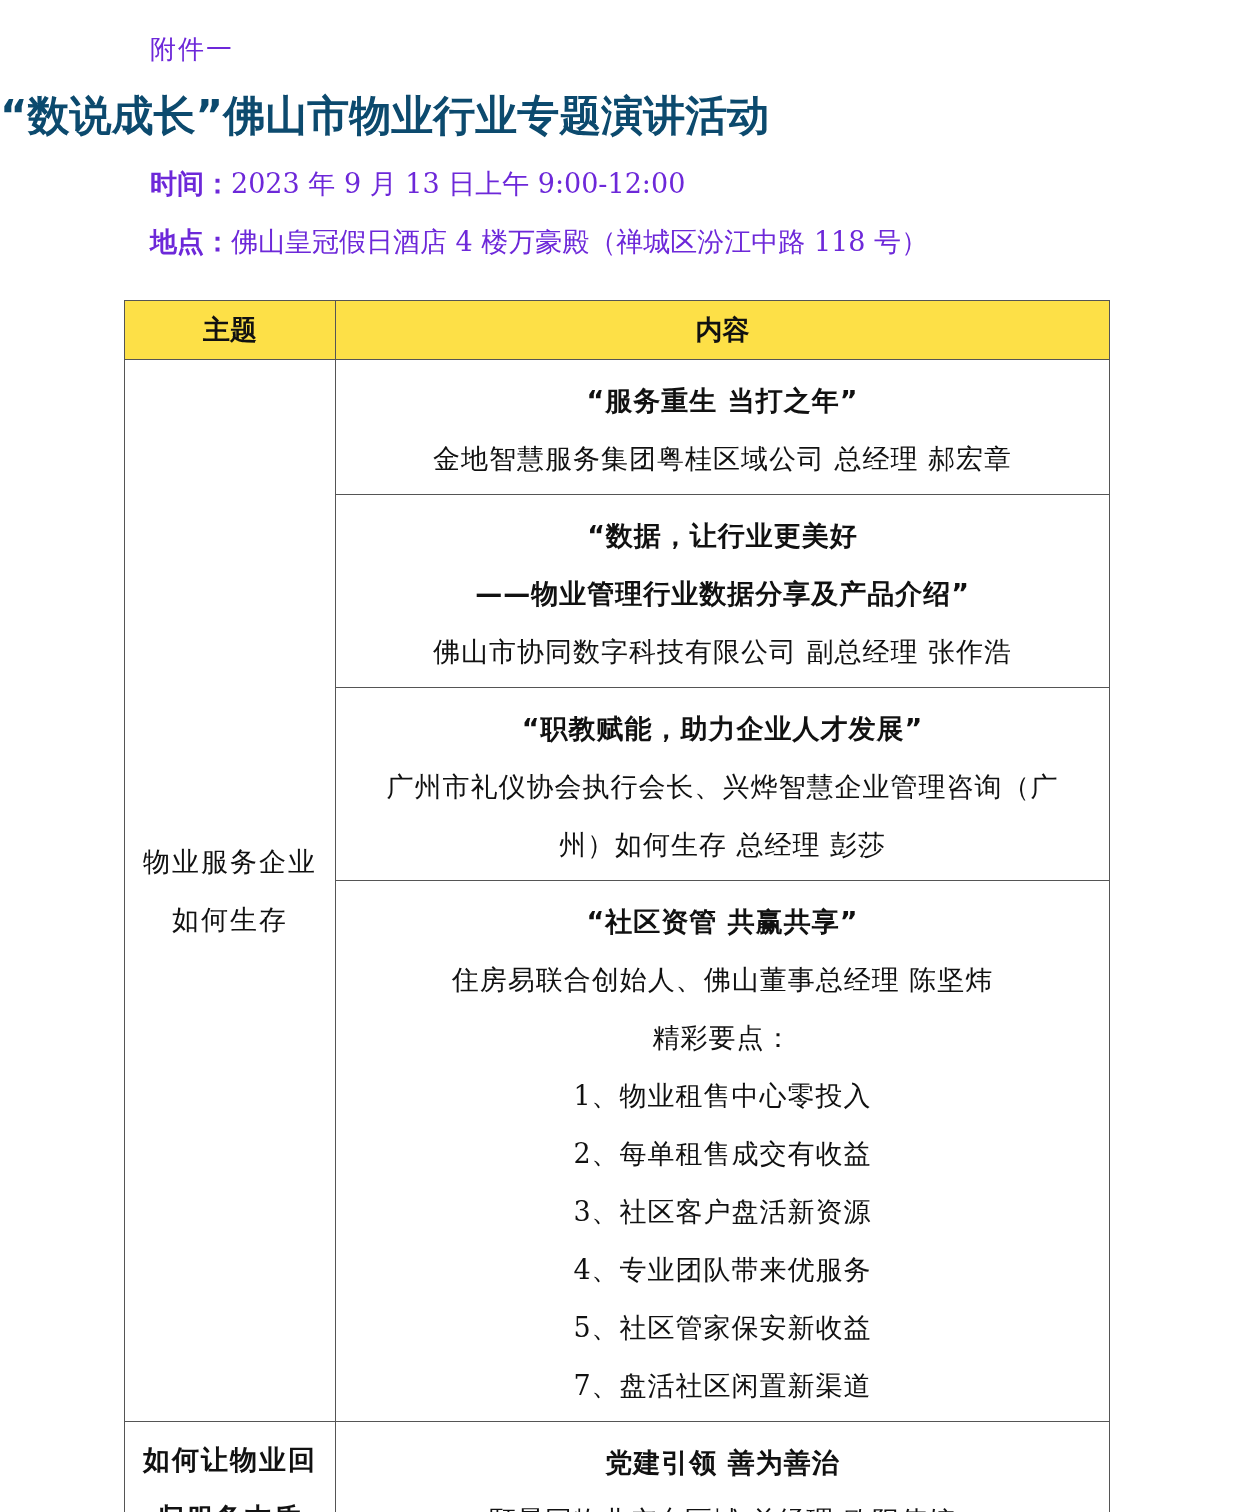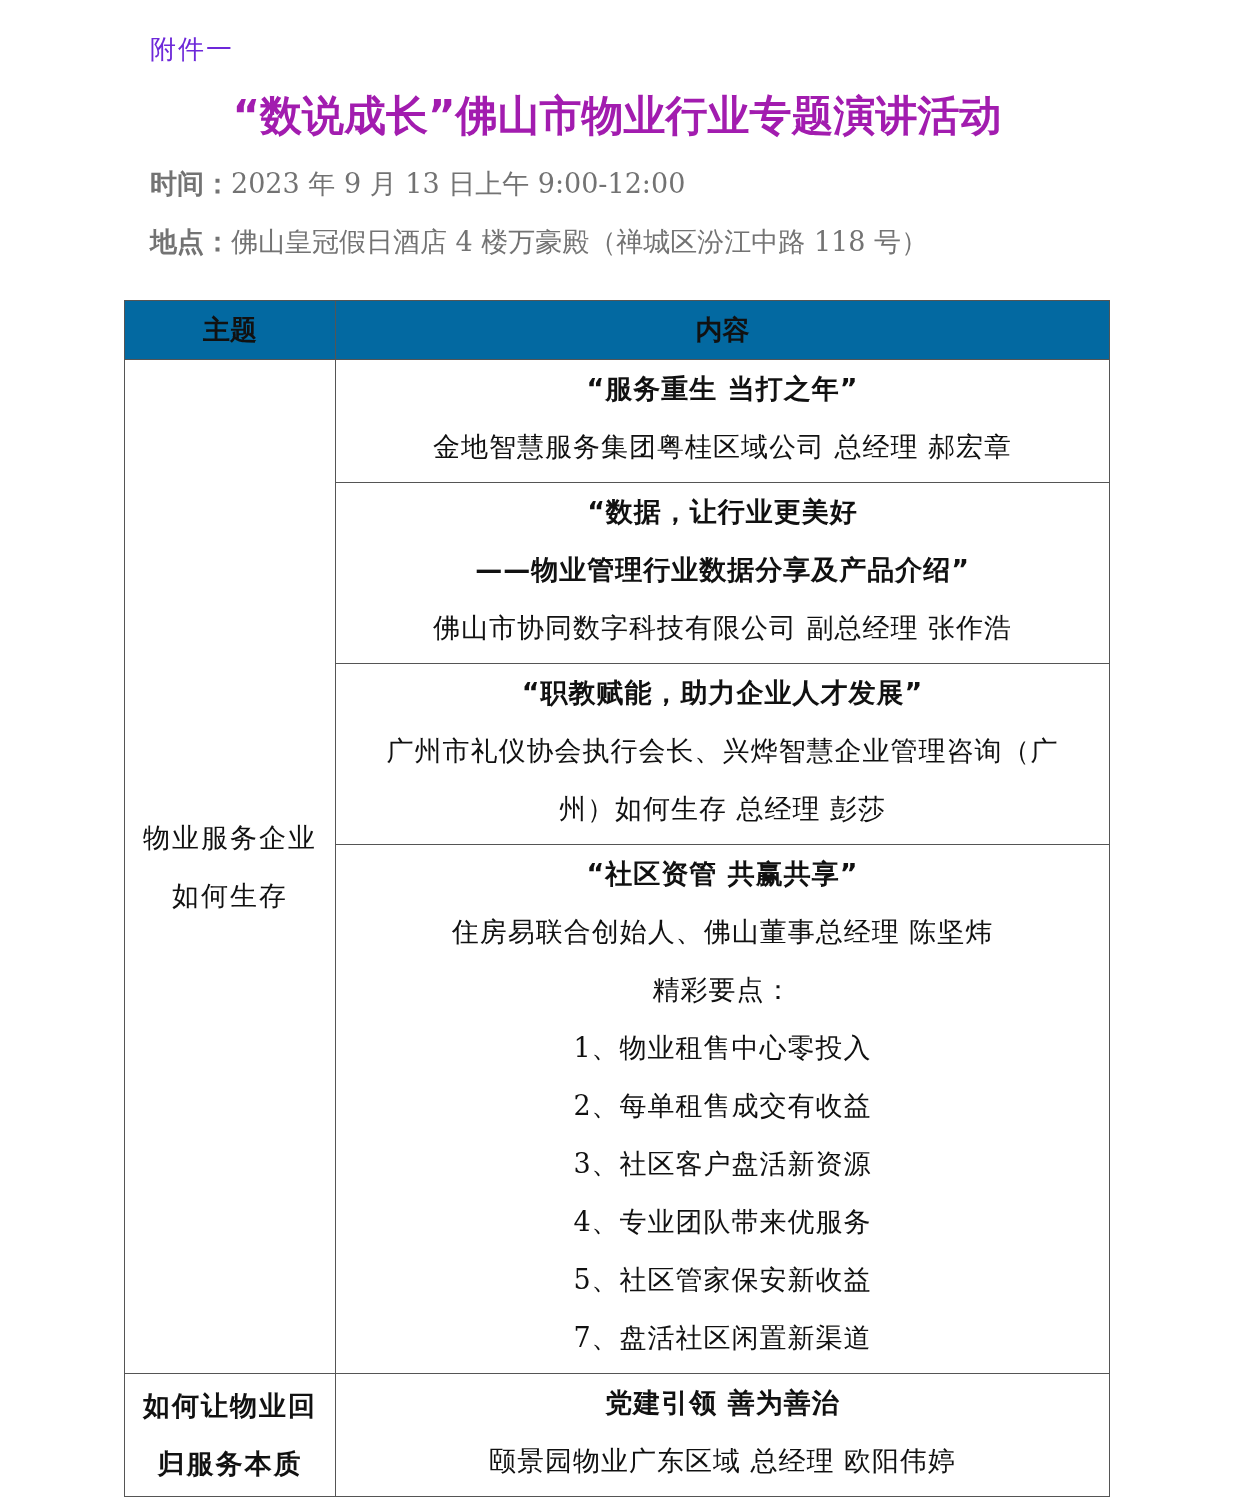--- a/index.html
+++ b/index.html
@@ -1,34 +1,34 @@
 <!DOCTYPE html>
 <html><head>
 <meta charset="utf-8">
 <style>
   html, body { margin:0; padding:0; background:#ffffff; }
   body { width:1234px; height:1512px; position:relative; overflow:hidden;
          font-family:"DejaVu Serif","Liberation Serif",serif; color:#111; }
   .attach { position:absolute; left:150px; top:32px; font-size:26px; color:#6d28d9; letter-spacing:2px; }
-  .title { position:absolute; left:0; width:1234px; top:88px; text-align:center;
-           font-family:"DejaVu Sans","Liberation Sans",sans-serif; font-weight:bold; font-size:42px; color:#a21caf; }
-  .meta { position:absolute; left:150px; font-size:27px; color:#737373; }
+  .title { position:absolute; left:0; width:1234px; top:88px; text-align:left;
+           font-family:"DejaVu Sans","Liberation Sans",sans-serif; font-weight:bold; font-size:42px; color:#0c4a6e; }
+  .meta { position:absolute; left:150px; font-size:27px; color:#6d28d9; }
   .meta .k { font-weight:bold; font-family:"DejaVu Sans","Liberation Sans",sans-serif; }
   .meta.time { top:166px; }
   .meta.place { top:224px; }
   table { position:absolute; left:124px; top:300px; width:986px; border-collapse:collapse; }
   td, th { border:1.5px solid #555; text-align:center; vertical-align:middle; padding:0; }
-  th { background:#0369a1; height:58px; font-size:27px; font-weight:bold;
+  th { background:#fde047; height:58px; font-size:27px; font-weight:bold;
        font-family:Liberation Sans, sans-serif; }
   .col1 { width:210px; }
   .topic { font-size:27px; line-height:58px; letter-spacing:2px; }
   .topic.bold { font-weight:bold; font-family:Liberation Serif, serif; }
   .line { font-size:27px; line-height:58px; letter-spacing:1px; white-space:nowrap; }
   .line.b { font-weight:bold; font-family:"DejaVu Sans","Liberation Sans",sans-serif; }
-  .cell { padding:0 8px 6px;margin-top:28px; }
+  .cell { padding:12px 8px 6px;margin-top:28px; }
 </style>
 </head>
 <body>
 
 <div class="attach">附件一</div>
 <div class="title">“数说成长”佛山市物业行业专题演讲活动</div>
 <div class="meta time">
   <span class="k">时间：</span><span>2023 年 9 月 13 日上午 9:00-12:00</span>
 </div>
 <div class="meta place">

